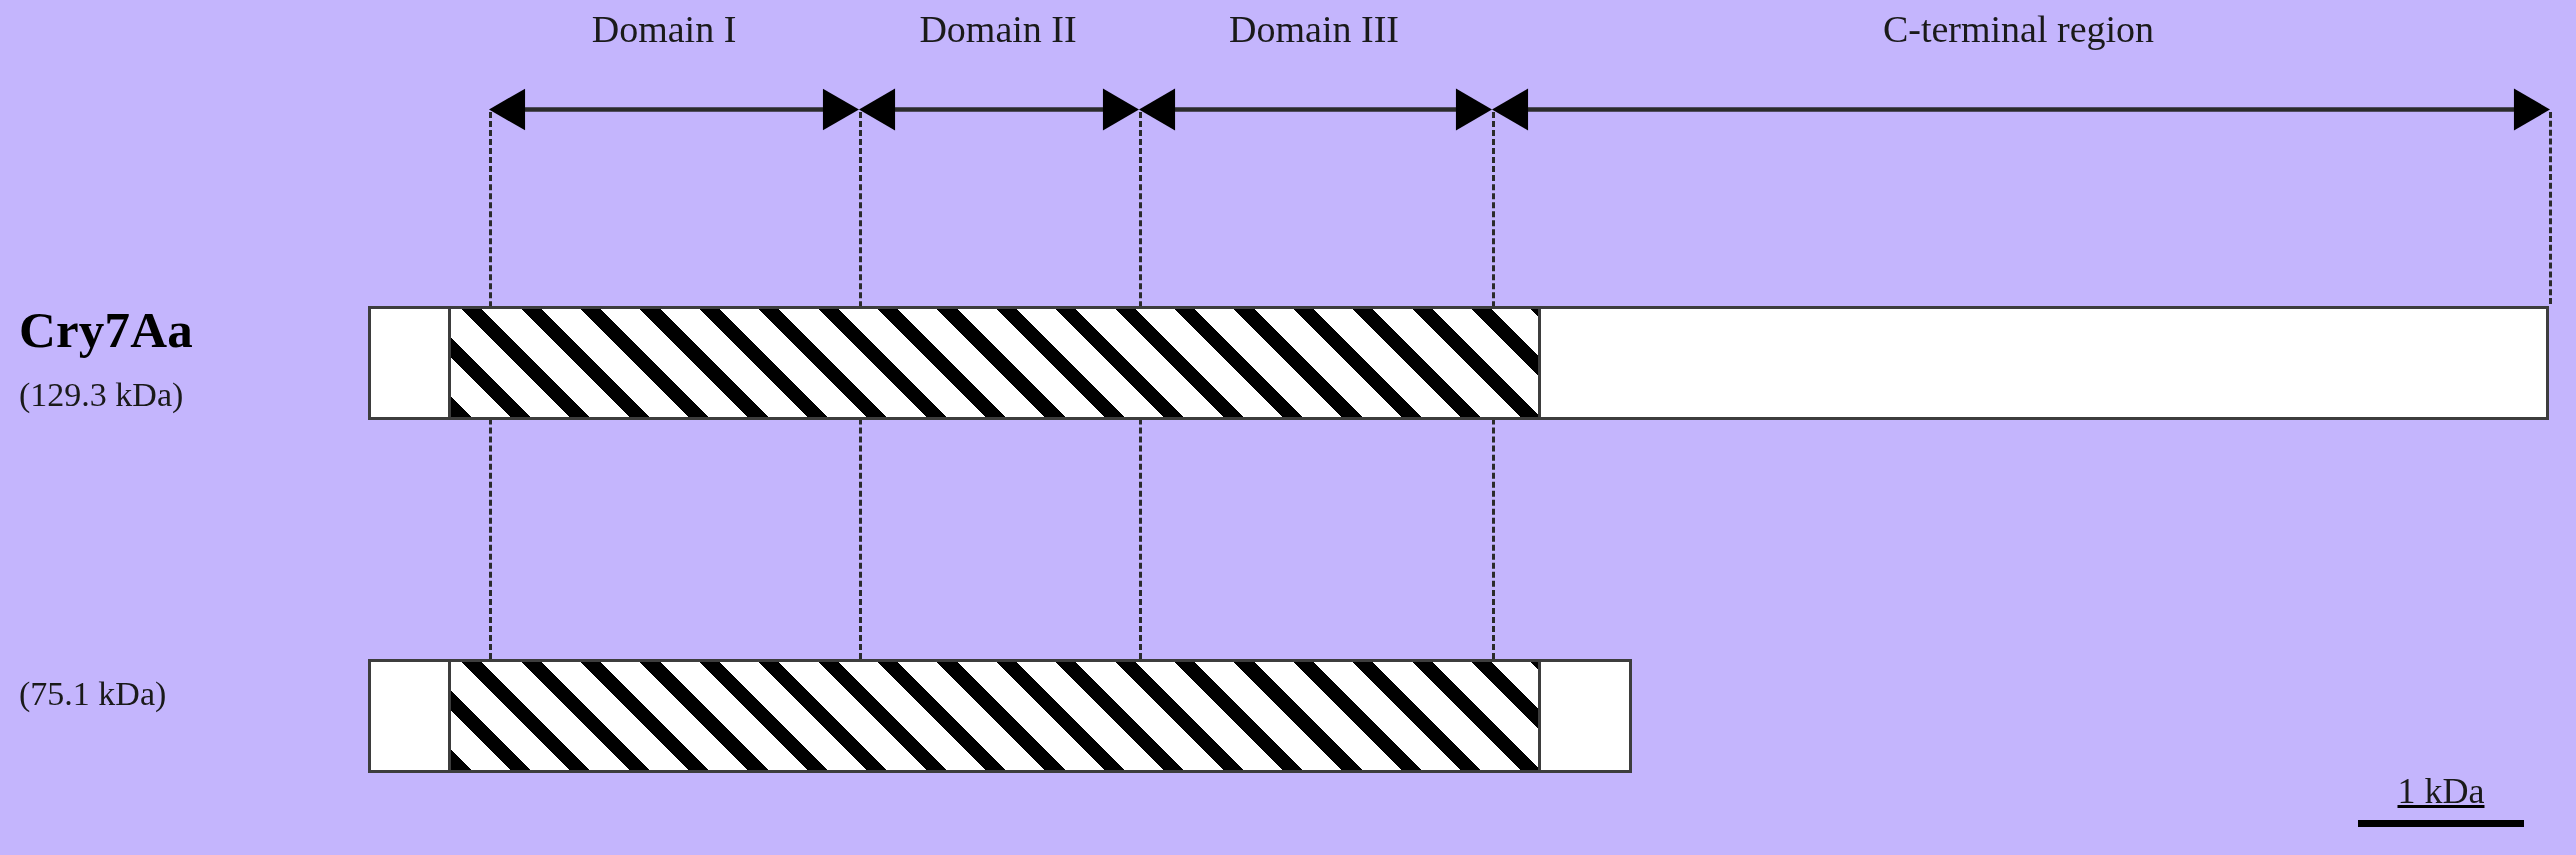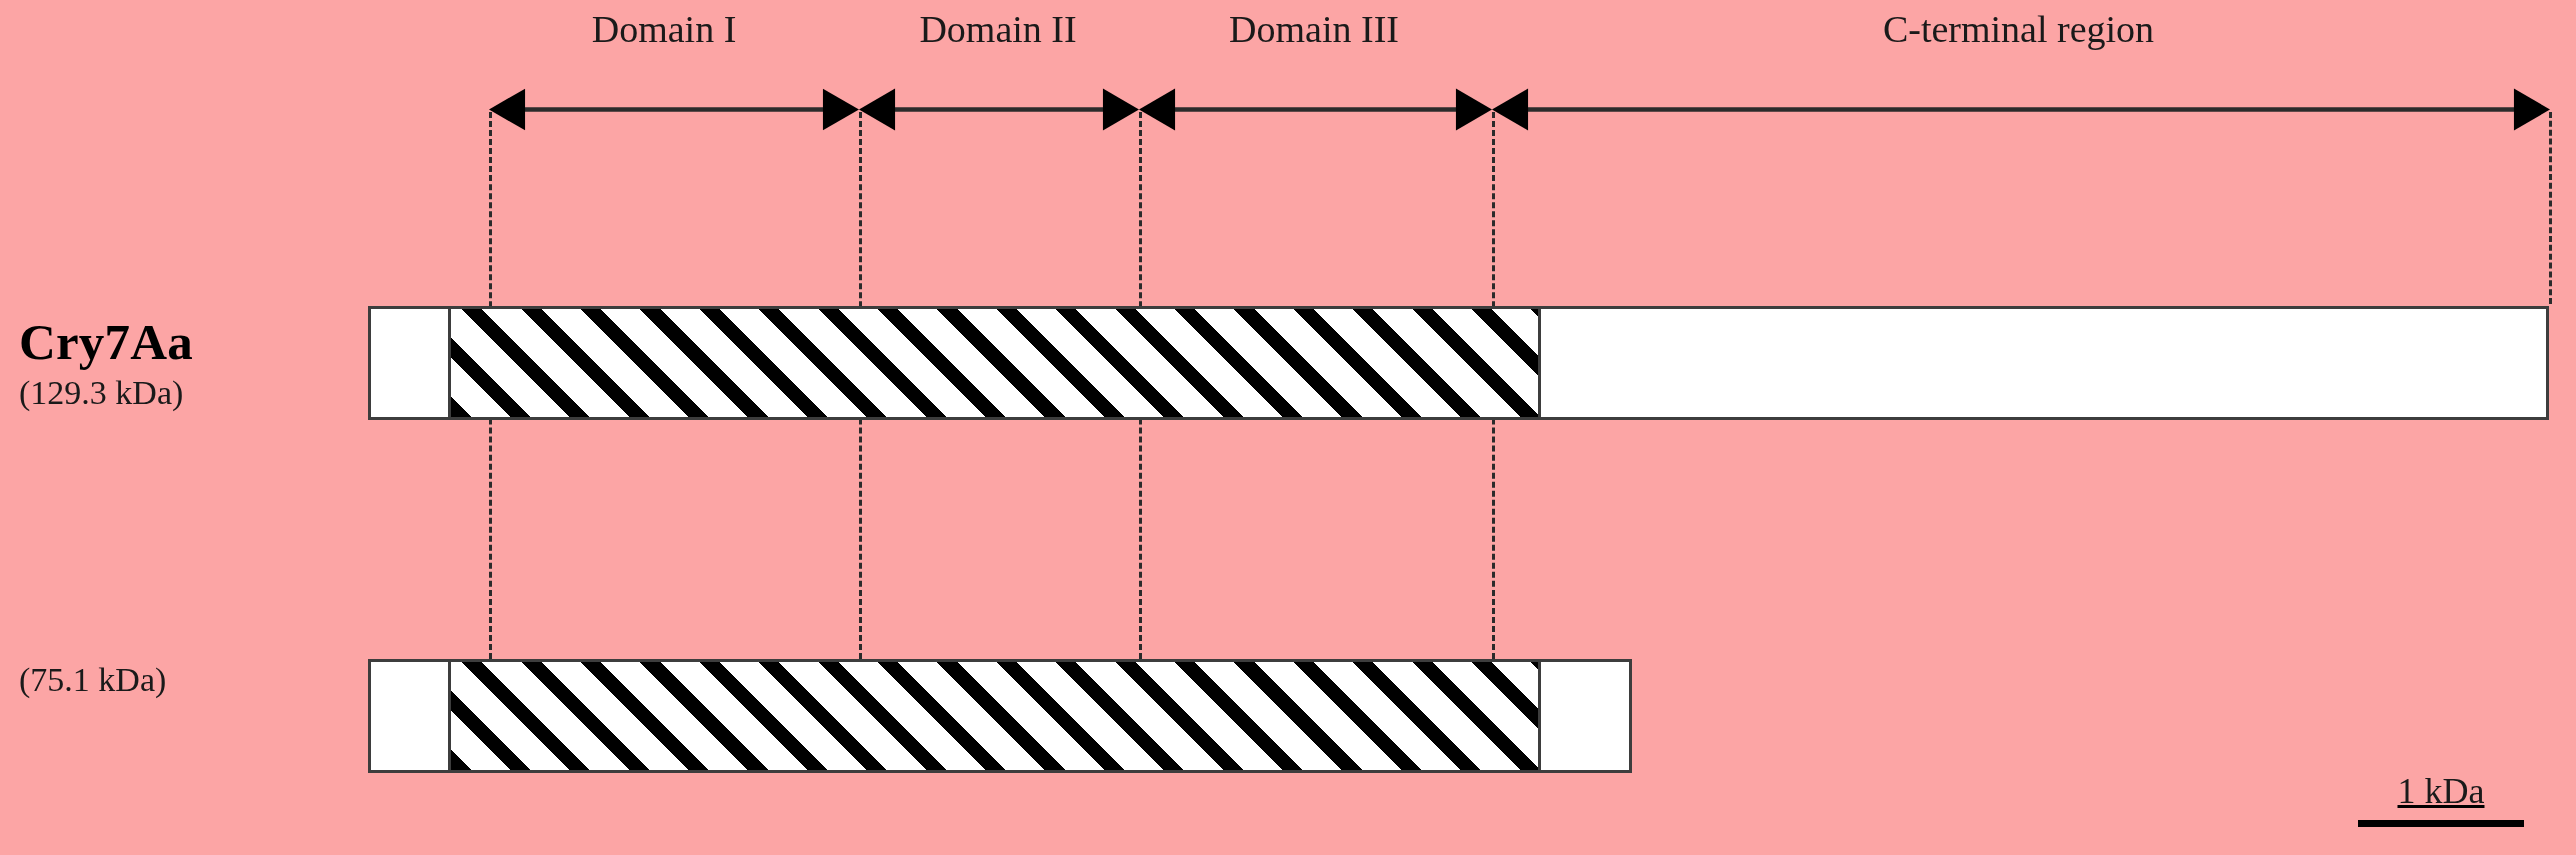--- a/index.html
+++ b/index.html
@@ -5,21 +5,21 @@
 <style>
   html, body {
     margin: 0;
     padding: 0;
     background: #ffffff;
   }
   #figure {
     position: relative;
     width: 2576px;
     height: 856px;
-    background: #fca5a5;
+    background: #c4b5fd;
     font-family: "Liberation Serif", "DejaVu Serif", serif;
     overflow: hidden;
   }
 
   
   .domain-label {
     position: absolute;
     text-align: center;
     font-size: 38px;
     line-height: 1;
@@ -71,28 +71,27 @@
     text-align: left;
     white-space: nowrap;
   }
   .protein-name .pname {
     display: block;
     font-weight: bold;
     font-size: 51px;
     line-height: 1.05;
     color: #000000;
     letter-spacing: 0.2px;
-    margin-top: 12px;
   }
   .protein-name .pmass {
     display: block;
     font-size: 34px;
     line-height: 1.3;
     color: #1a1a1a;
-    margin-top: 1px;
+    margin-top: 15px;
   }
 
   
   #scale-bar { position: absolute; text-decoration: underline; }
   #scale-bar .scale-text {
     display: block;
     font-size: 36px;
     line-height: 1;
     text-align: center;
     color: #1a1a1a;

